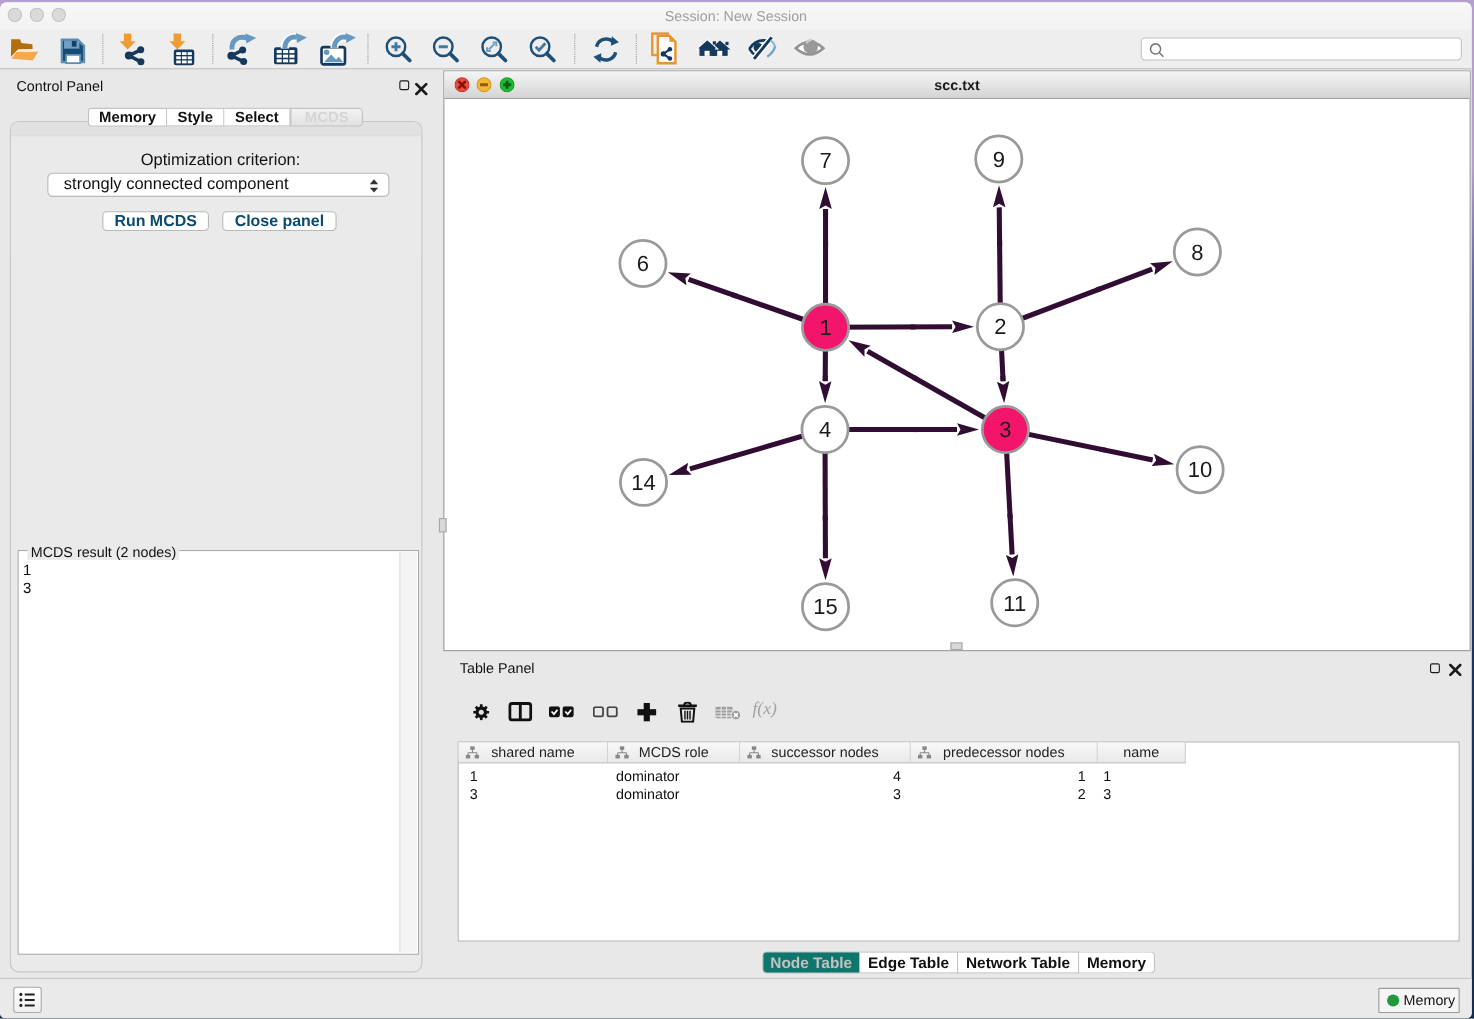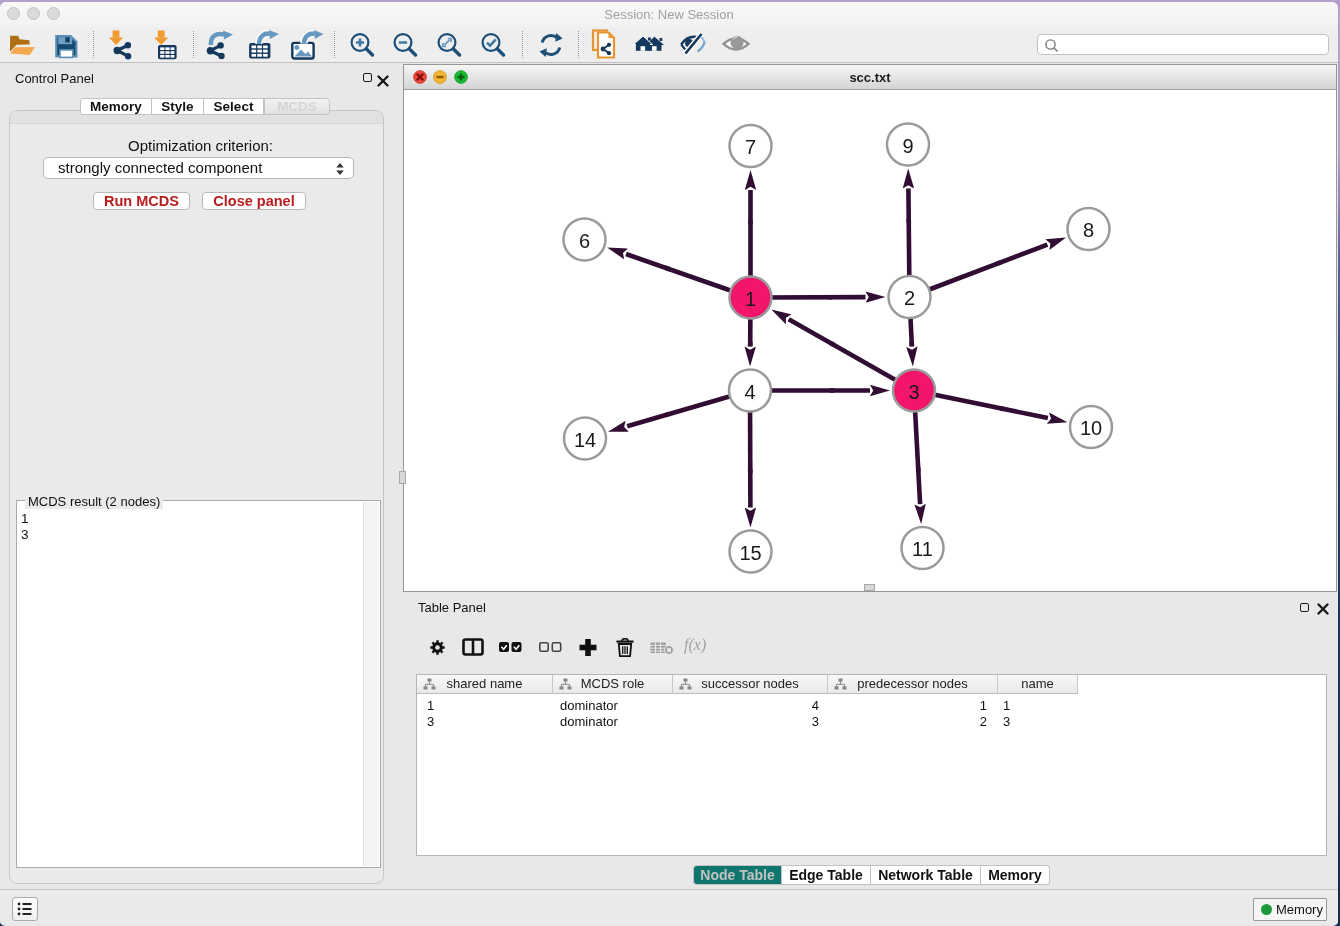--- a/index.html
+++ b/index.html
@@ -16,21 +16,21 @@
 .tsep { position:absolute; top:4px; height:27px; width:0; border-left:1px dotted #9a9a9a; }
 #searchbox { position:absolute; left:1037px; top:7px; width:292px; height:21px; background:#fff; border:1px solid #c2c2c2; border-radius:4px; }
 
 #cp-title { position:absolute; left:15px; top:69px; font-size:13px; color:#111; }
 #cp-box { position:absolute; left:9px; top:108px; width:375px; height:774px; background:#eaeaea; border:1px solid #c6c6c6; border-radius:8px; }
 #cp-box .topstrip { position:absolute; left:0; top:0; width:100%; height:13px; background:#e1e1e1; border-radius:8px 8px 0 0; border-bottom:1px solid #d8d8d8; }
 .cptabs { position:absolute; top:0; height:17px; font-size:14px; color:#111; }
 .cptab { position:absolute; top:96px; height:17px; background:#fff; border:1px solid #c3c3c3; text-align:center; line-height:16px; font-weight:bold; font-size:13.5px; }
 #opt-label { position:absolute; left:9px; top:135px; width:383px; text-align:center; font-size:15px; color:#111; }
 #opt-select { position:absolute; left:43px; top:155px; width:311px; height:22px; background:#fff; border:1px solid #b9b9b9; border-radius:5px; font-size:15px; color:#111; line-height:20px; padding-left:14px; }
-.btn { position:absolute; top:190px; height:18px; background:#fff; border:1px solid #b9b9b9; border-radius:4px; font-size:14.5px; font-weight:bold; color:#b91c1c; text-align:center; line-height:16px; }
+.btn { position:absolute; top:190px; height:18px; background:#fff; border:1px solid #b9b9b9; border-radius:4px; font-size:14.5px; font-weight:bold; color:#0c4a6e; text-align:center; line-height:16px; }
 #mcds-field { position:absolute; left:16px; top:498px; width:365px; height:368px; border:1px solid #ababab; background:#fff; }
 #mcds-legend { position:absolute; left:25px; top:492px; background:#eaeaea; padding:0 3px; font-size:13px; color:#111; }
 #mcds-scroll { position:absolute; right:1px; top:1px; width:16px; height:364px; background:#f4f4f4; border-left:1px solid #e2e2e2; }
 #mcds-text { position:absolute; left:4px; top:10px; font-size:13.5px; line-height:16px; color:#111; }
 
 #netwin { position:absolute; left:403px; top:62px; width:934px; height:528px; background:#fff; border:1px solid #979797; }
 #nw-title { position:absolute; left:0; top:0; width:100%; height:25px; background:linear-gradient(#f5f5f5,#d4d4d4); border-bottom:1px solid #9e9e9e; }
 #nw-title .t { position:absolute; top:5px; width:100%; text-align:center; font-size:13px; font-weight:bold; color:#1a1a1a; }
 .mac { position:absolute; top:5px; }
 

